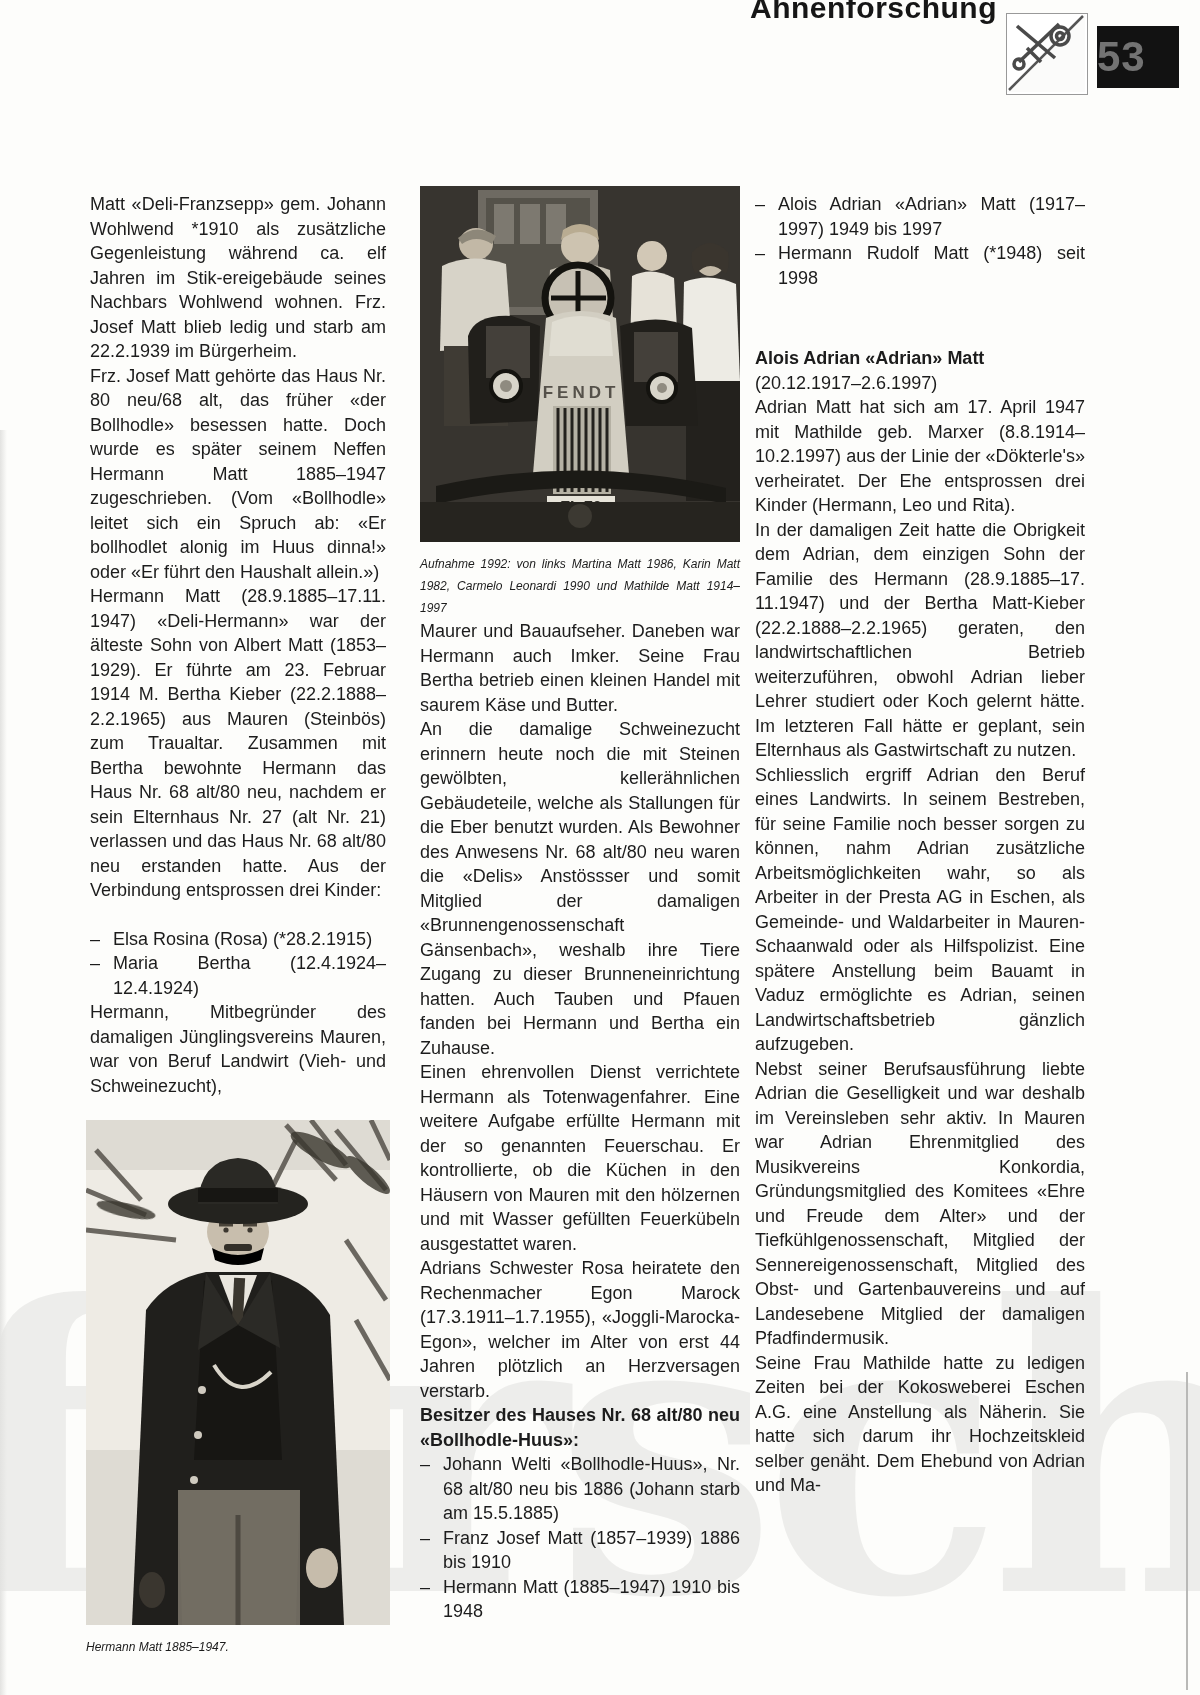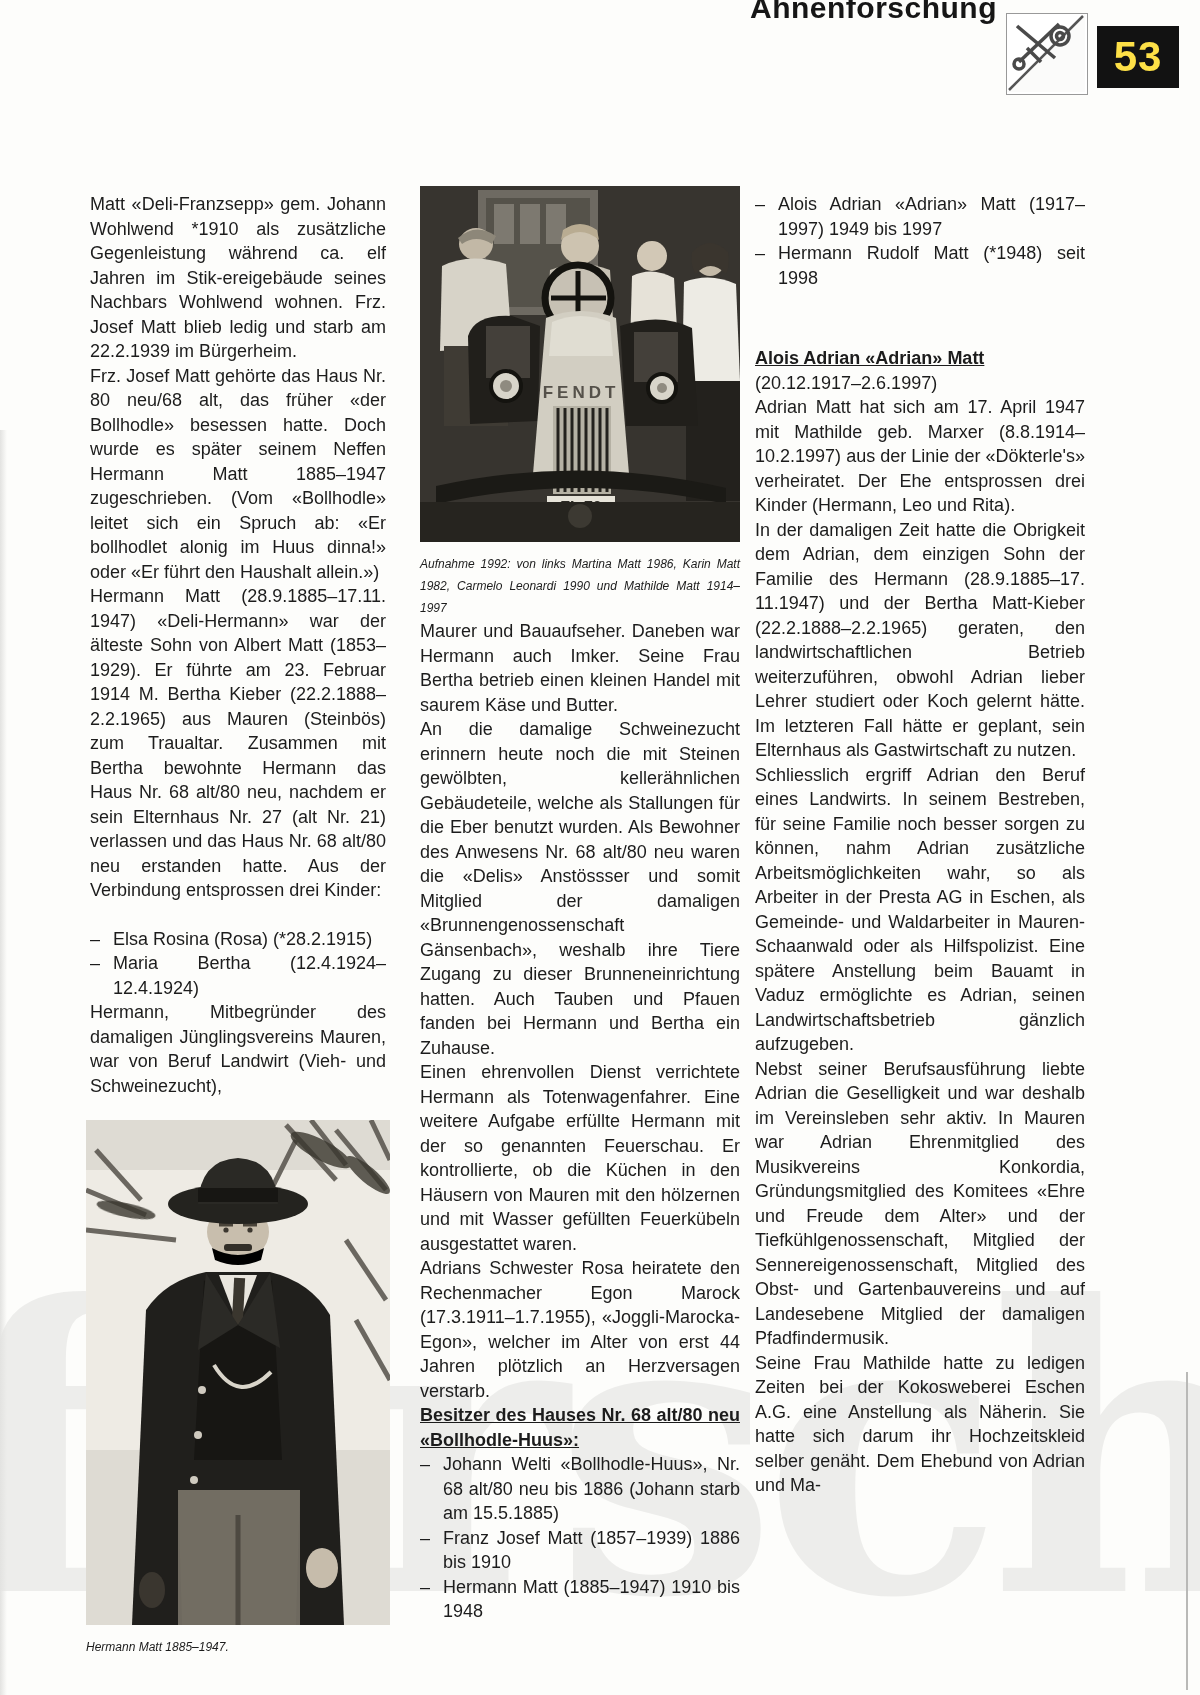--- a/index.html
+++ b/index.html
@@ -36,40 +36,40 @@
   .section-title-clip span{
     display:block;margin-top:-9px;
     font-size:30px;font-weight:800;letter-spacing:0.5px;color:#161616;
   }
   .emblem-box{
     position:absolute;left:1006px;top:13px;width:80px;height:80px;
     background:#fff;border:1px solid #999;
   }
   .page-badge{
     position:absolute;left:1097px;top:26px;width:82px;height:62px;
-    background:#121212;color:#fde047;
-    display:flex;align-items:center;justify-content:center;
+    background:#121212;color:#737373;
+    display:flex;align-items:center;
     font-size:42px;font-weight:800;letter-spacing:1px;
   }
   
   .col{
     position:absolute;
     font-size:18px;line-height:24.5px;
     text-align:justify;
   }
   #col1{left:90px;top:192px;width:296px;}
   #col2{left:420px;top:186px;width:320px;}
   #col3{left:755px;top:192px;width:330px;}
   .col p{margin:0;}
   .gap{margin-top:24px;}
   .bold{font-weight:400;}
   .dashlist{list-style:none;margin:24px 0 0 0;padding:0;}
   .dashlist li{position:relative;padding-left:23px;}
   .dashlist li::before{content:"\2013";position:absolute;left:0;}
-  .subhead{font-weight:700;margin-top:50px;text-decoration:underline;}
+  .subhead{font-weight:700;margin-top:50px;}
   
   .photo{display:block;background:#2f2d2a;}
   .caption{
     font-style:italic;font-size:12px;line-height:22px;
     margin-top:11px;text-align:justify;
   }
   #portrait-wrap{margin-top:22px;margin-left:-4px;width:304px;}
 </style>
 </head>
 <body>

